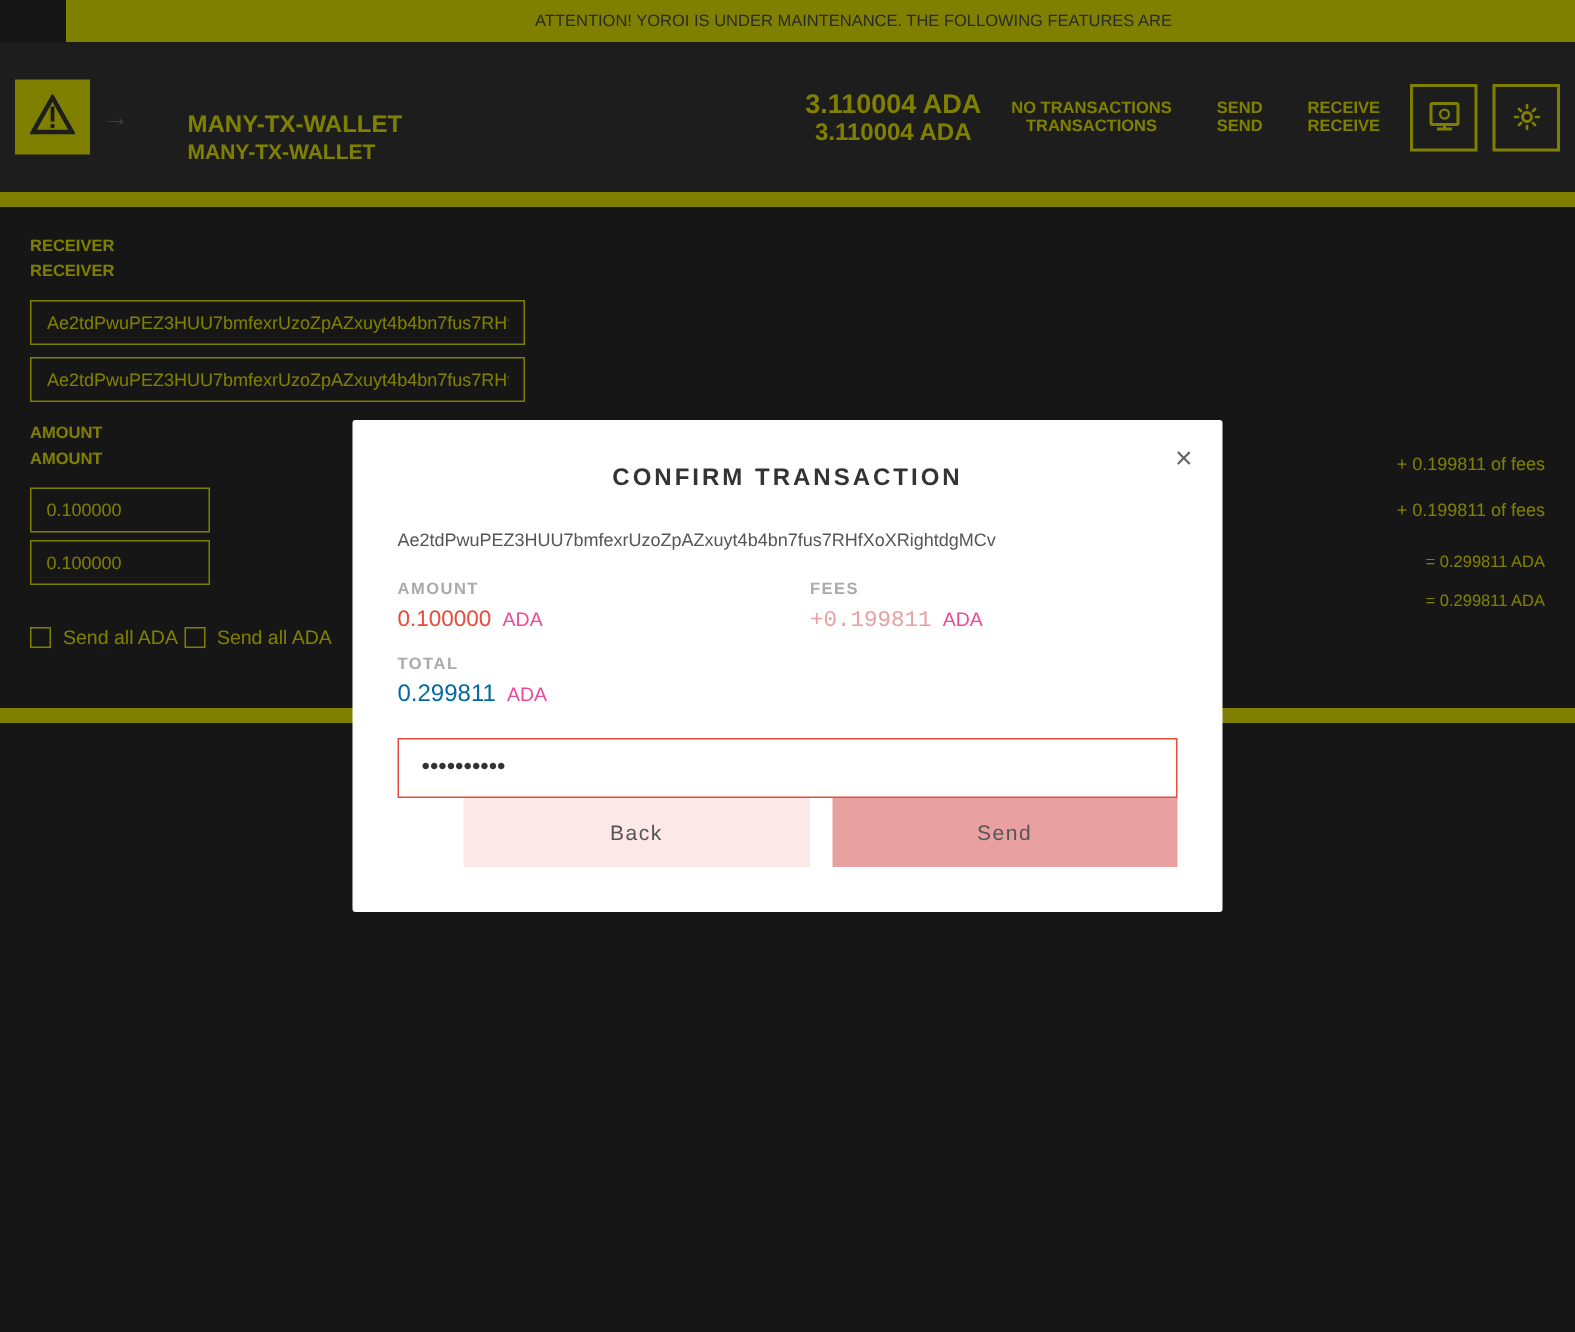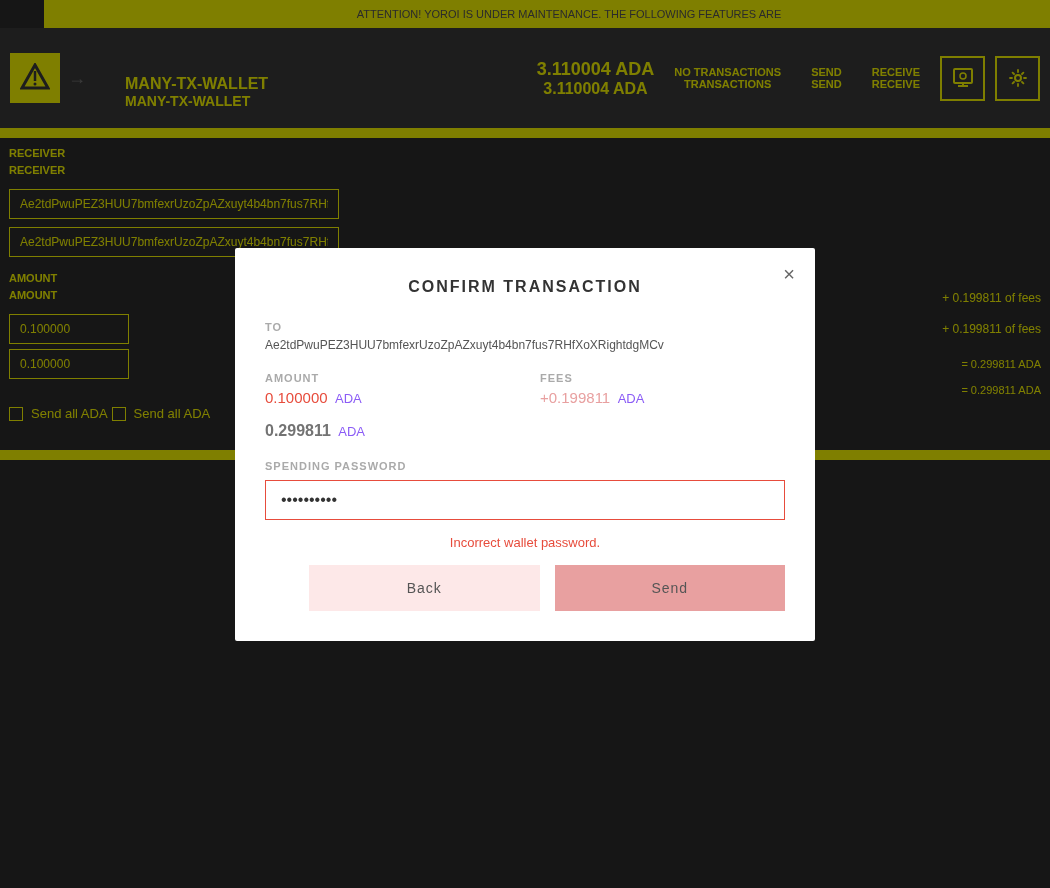--- a/index.html
+++ b/index.html
@@ -139,21 +139,21 @@
 
     
     .tab-bar {
       background: #ffff00;
       height: 10px;
     }
 
     
     .main-content {
       background: #2d2d2d;
-      padding: 9px;
+      padding: 20px;
       position: relative;
     }
 
     .section-label {
       color: #ffff00;
       font-size: 11px;
       font-weight: bold;
       text-transform: uppercase;
       margin-bottom: 5px;
     }
@@ -292,42 +292,43 @@
     }
     .modal-value-red {
       color: #e74c3c;
       font-size: 15px;
       font-weight: 500;
     }
     .modal-value-pink {
       color: #e8a0a0;
       font-size: 15px;
       font-weight: 500;
+      font-family: Liberation Mono, monospace;
     }
     .modal-currency {
-      color: #8b5cf6;
+      color: #ec4899;
       font-size: 13px;
       margin-left: 3px;
     }
 
     .modal-total-section {
       margin-bottom: 20px;
     }
     .modal-total-label {
       font-size: 11px;
       font-weight: bold;
       color: #aaa;
       letter-spacing: 1px;
       margin-bottom: 5px;
       text-transform: uppercase;
     }
     .modal-total-value {
-      color: #737373;
+      color: #0369a1;
       font-size: 16px;
-      font-weight: 700;
+      font-weight: 400;
     }
 
     .modal-password-label {
       font-size: 11px;
       font-weight: bold;
       color: #aaa;
       letter-spacing: 1px;
       margin-bottom: 8px;
       text-transform: uppercase;
     }
@@ -485,49 +486,47 @@
 
 <div class="modal-overlay">
   <div class="modal">
     
     <button class="modal-close">×</button>
 
     
     <div class="modal-title">CONFIRM TRANSACTION</div>
 
     
-    <div class="modal-to-label">TO</div>
     <div class="modal-address">Ae2tdPwuPEZ3HUU7bmfexrUzoZpAZxuyt4b4bn7fus7RHfXoXRightdgMCv</div>
 
     
     <div class="modal-row">
       <div class="modal-col">
         <div class="modal-col-label">AMOUNT</div>
         <span class="modal-value-red">0.100000</span>
         <span class="modal-currency">ADA</span>
       </div>
       <div class="modal-col">
         <div class="modal-col-label">FEES</div>
         <span class="modal-value-pink">+0.199811</span>
         <span class="modal-currency">ADA</span>
       </div>
     </div>
 
     
     <div class="modal-total-section">
+      <div class="modal-total-label">TOTAL</div>
       <span class="modal-total-value">0.299811</span>
       <span class="modal-currency">ADA</span>
     </div>
 
     
-    <div class="modal-password-label">SPENDING PASSWORD</div>
     <input class="modal-password-input" type="password" value="••••••••••" style="">
 
     
-    <div class="error-message">Incorrect wallet password.</div>
 
     
     <div class="modal-buttons">
       <button class="btn-back">Back</button>
       <button class="btn-send">Send</button>
     </div>
   </div>
 </div>
 
 </body></html>

